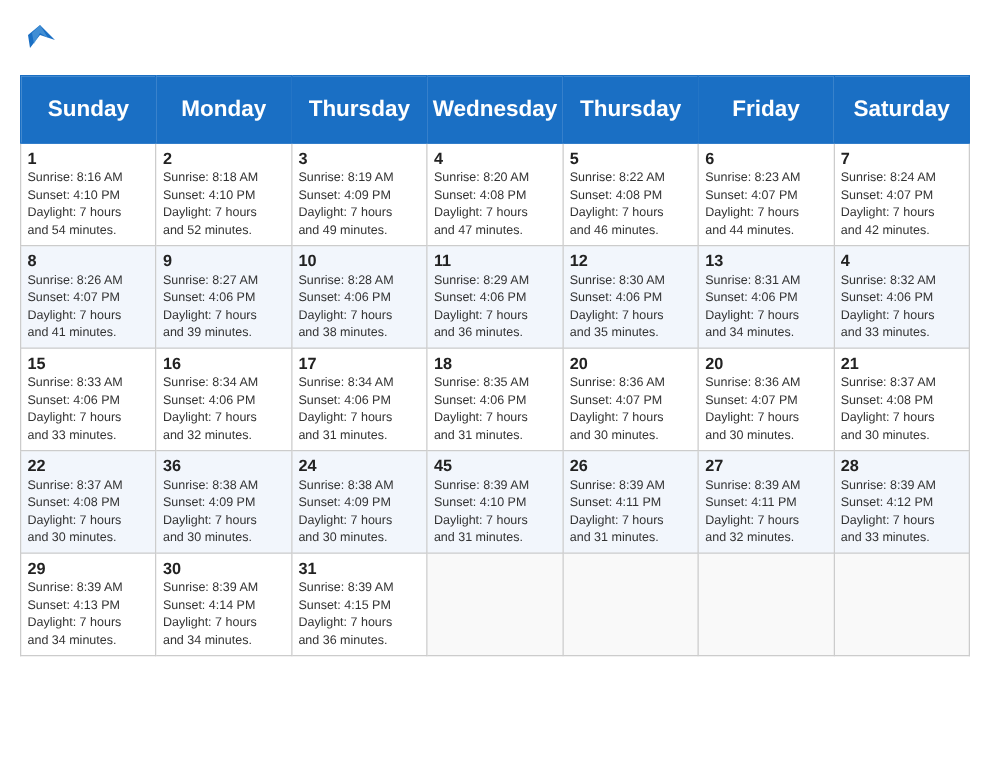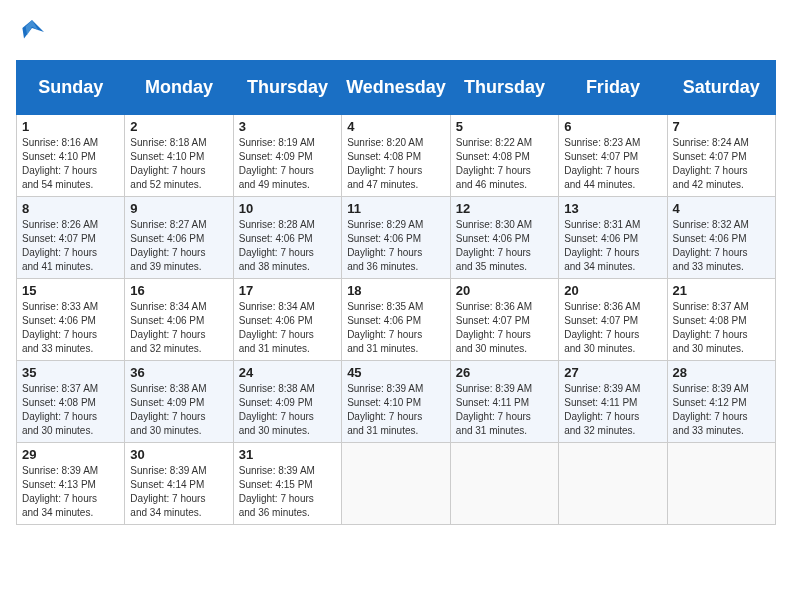--- a/index.html
+++ b/index.html
@@ -308,21 +308,21 @@
         <div class="day-info">
           Sunrise: 8:37 AM<br>
           Sunset: 4:08 PM<br>
           Daylight: 7 hours<br>
           and 30 minutes.
         </div>
       </td>
       </tr>
       <tr>
         <td>
-        <span class="day-number">35</span>
+        <span class="day-number">22</span>
         <div class="day-info">
           Sunrise: 8:37 AM<br>
           Sunset: 4:08 PM<br>
           Daylight: 7 hours<br>
           and 30 minutes.
         </div>
       </td>
         <td>
         <span class="day-number">36</span>
         <div class="day-info">

